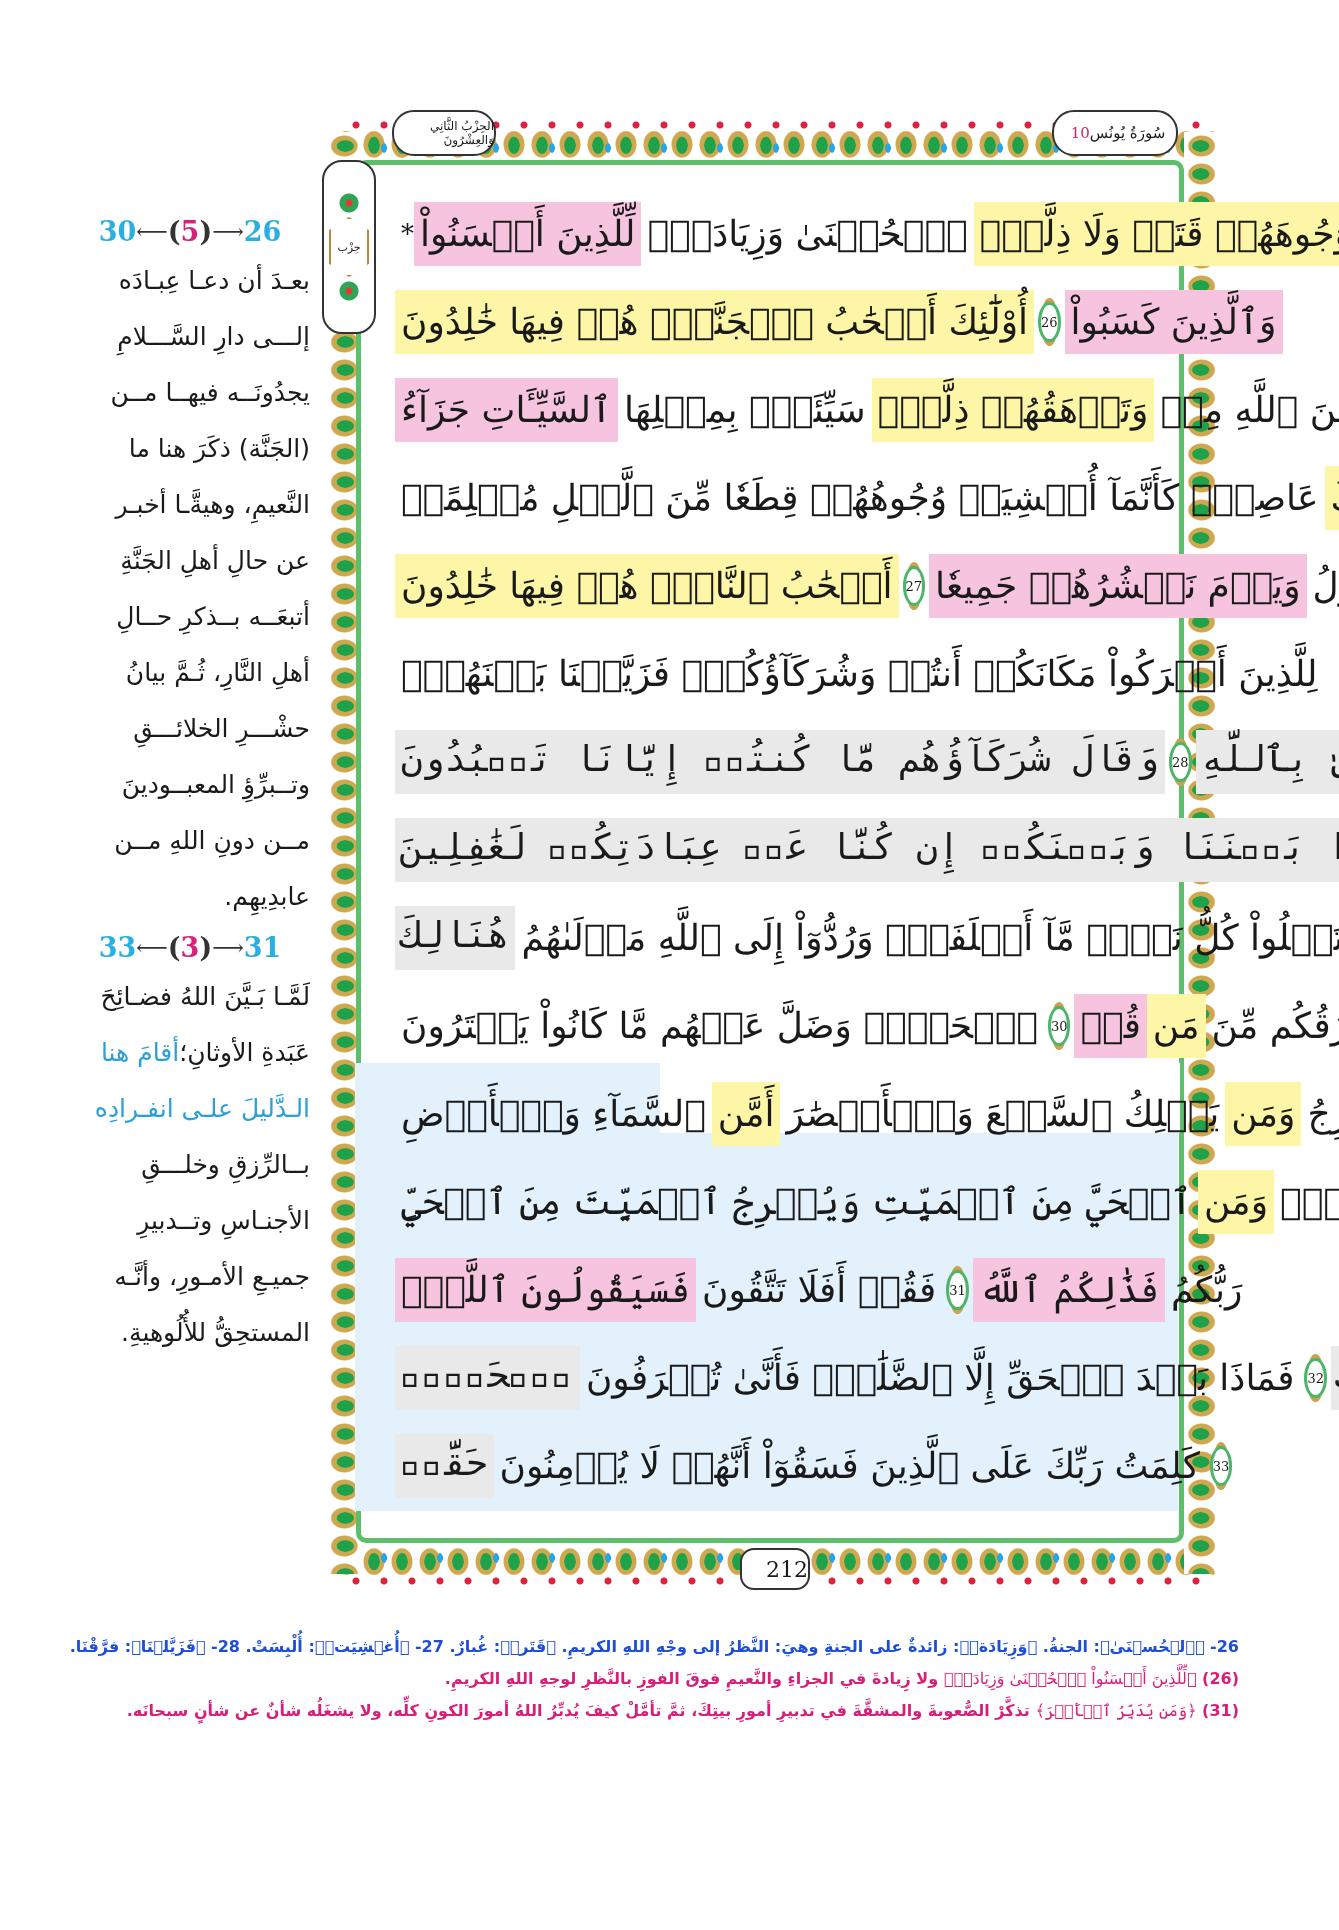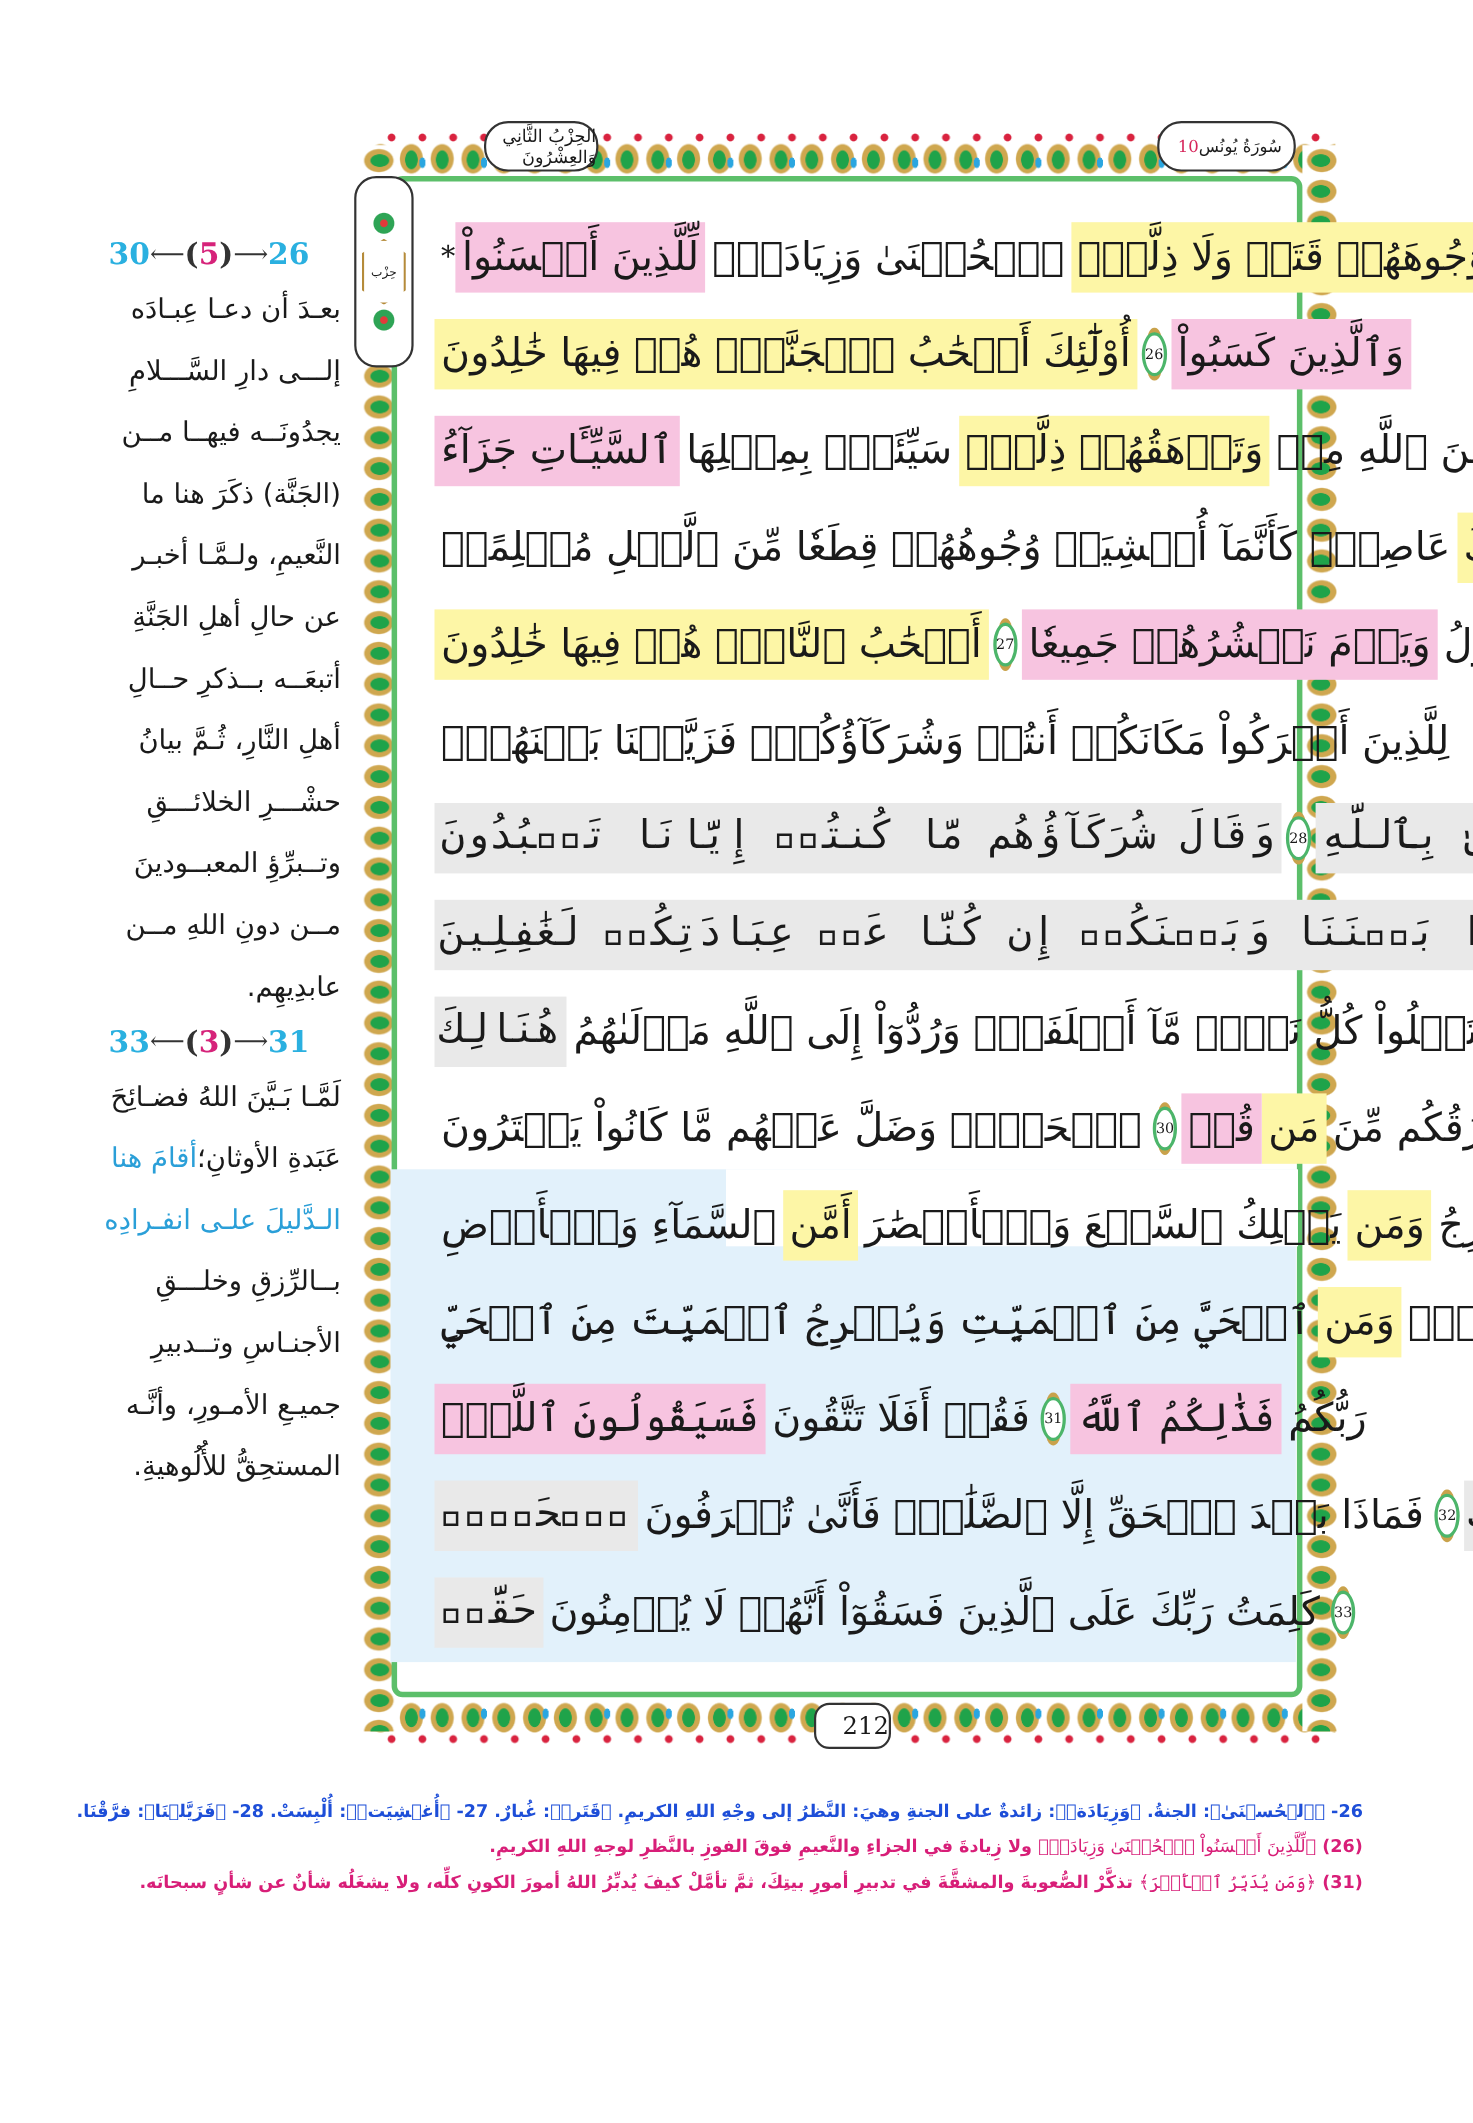--- a/index.html
+++ b/index.html
@@ -43,21 +43,21 @@
   .blue-top{left:24px;right:24px;top:24px;height:12px;
       background:radial-gradient(ellipse 3px 5px at 50% 50%, #2aa6e0 90%, transparent 100%);background-size:56px 12px;background-position:14px 0;}
   .blue-bottom{left:24px;right:24px;bottom:24px;height:12px;
       background:radial-gradient(ellipse 3px 5px at 50% 50%, #2aa6e0 90%, transparent 100%);background-size:56px 12px;background-position:14px 0;}
 
   .inner{position:absolute;left:38px;top:42px;width:828px;height:1383px;border:5px solid #5cbf6a;border-radius:10px;background:#fff;box-sizing:border-box;overflow:hidden;}
 
   
   .cart{position:absolute;top:110px;height:42px;background:#fff;border:2px solid #333;border-radius:22px;display:flex;align-items:center;justify-content:center;font-family:"DejaVu Serif",serif;font-size:15px;direction:rtl;}
   .cart-surah{left:1052px;width:122px;}
-  .cart-hizb{left:440px;width:100px;font-size:16px;}
+  .cart-hizb{left:392px;width:100px;font-size:12px;}
   .surah-num{color:#d6245a;margin-left:6px;font-size:15px;}
 
   .hizb-badge{position:absolute;left:322px;top:160px;width:50px;height:170px;border:2px solid #333;border-radius:20px;background:#fff;display:flex;align-items:center;justify-content:center;}
   .hizb-hex{width:36px;height:56px;border:2px solid #b58b3a;clip-path:polygon(50% 0,100% 22%,100% 78%,50% 100%,0 78%,0 22%);background:#fff;display:flex;align-items:center;justify-content:center;font-family:"DejaVu Serif",serif;font-size:11px;}
   .hizb-top,.hizb-bot{position:absolute;left:50%;transform:translateX(-50%);width:20px;height:26px;background:radial-gradient(circle,#e23a3a 0 3px,#2ea455 4px 9px,transparent 10px);}
   .hizb-top{top:28px}.hizb-bot{bottom:28px}
 
   
   .lines{position:absolute;left:395px;top:190px;width:800px;}
   .qline{position:relative;height:88px;display:flex;flex-direction:row-reverse;align-items:center;justify-content:space-between;direction:rtl;font-family:"DejaVu Serif",serif;font-size:36px;line-height:1;white-space:nowrap;}
@@ -218,21 +218,21 @@
     <span class="cnt">5</span>
     <span class="par">)</span>
     <span class="arr">⟶</span>
     <span class="num">26</span>
   </div>
   <div id="side-sec-0">
       <div class="sline">بعـدَ أن دعـا عِبـادَه</div>
       <div class="sline">إلـــى دارِ السَّـــلامِ</div>
       <div class="sline">يجدُونَــه فيهــا مــن</div>
       <div class="sline">(الجَنَّة) ذكَرَ هنا ما</div>
-      <div class="sline">النَّعيمِ، ولـمَّـا أخبـر</div>
+      <div class="sline">النَّعيمِ، وهيةَّـا أخبـر</div>
       <div class="sline">عن حالِ أهلِ الجَنَّةِ</div>
       <div class="sline">أتبعَــه بــذكرِ حــالِ</div>
       <div class="sline">أهلِ النَّارِ، ثُـمَّ بيانُ</div>
       <div class="sline">حشْـــرِ الخلائـــقِ</div>
       <div class="sline">وتــبرِّؤِ المعبــودينَ</div>
       <div class="sline">مــن دونِ اللهِ مــن</div>
       <div class="sline">عابدِيهِم.</div>
     </div>
 
   <div class="range" style="margin-top:2px;">

